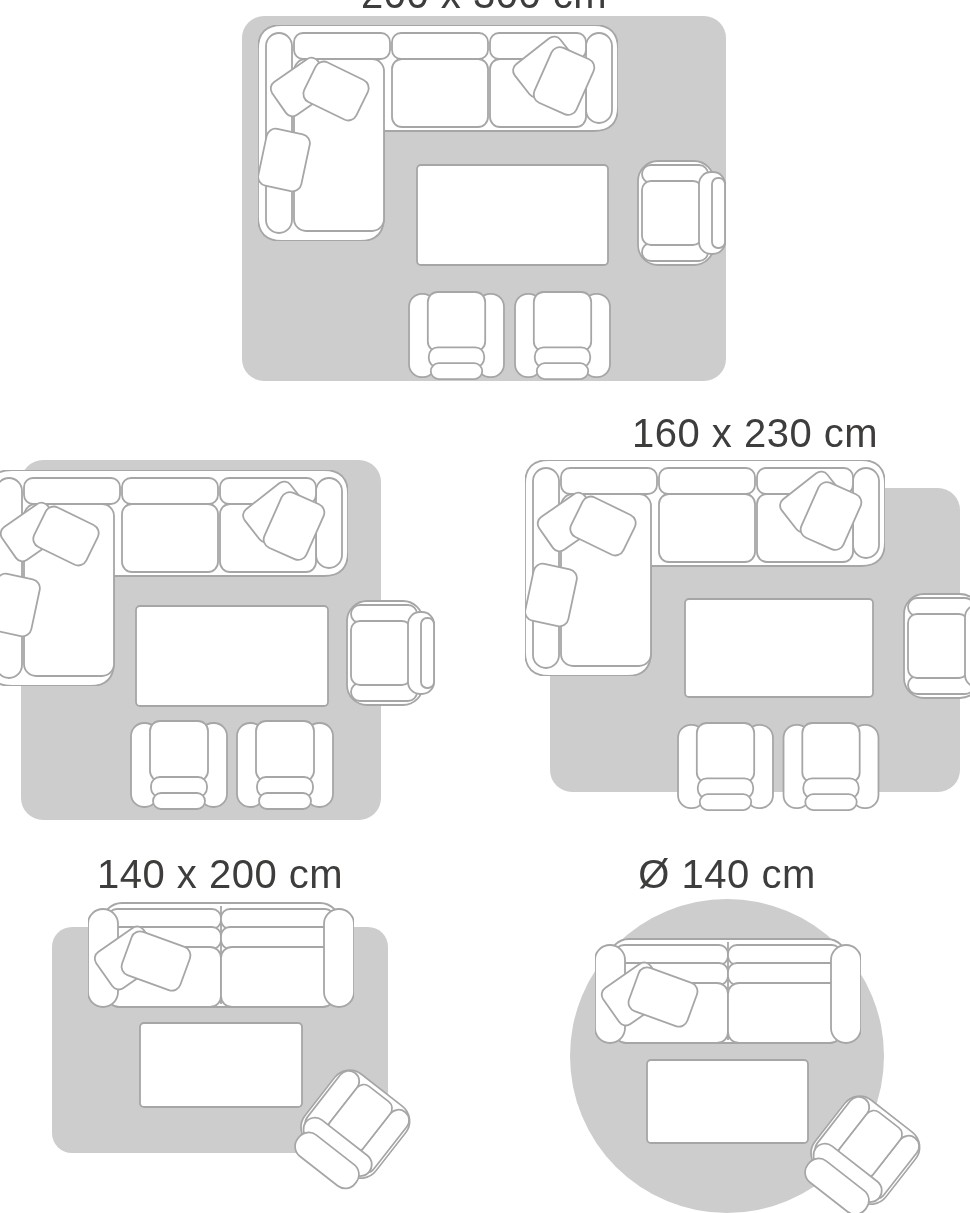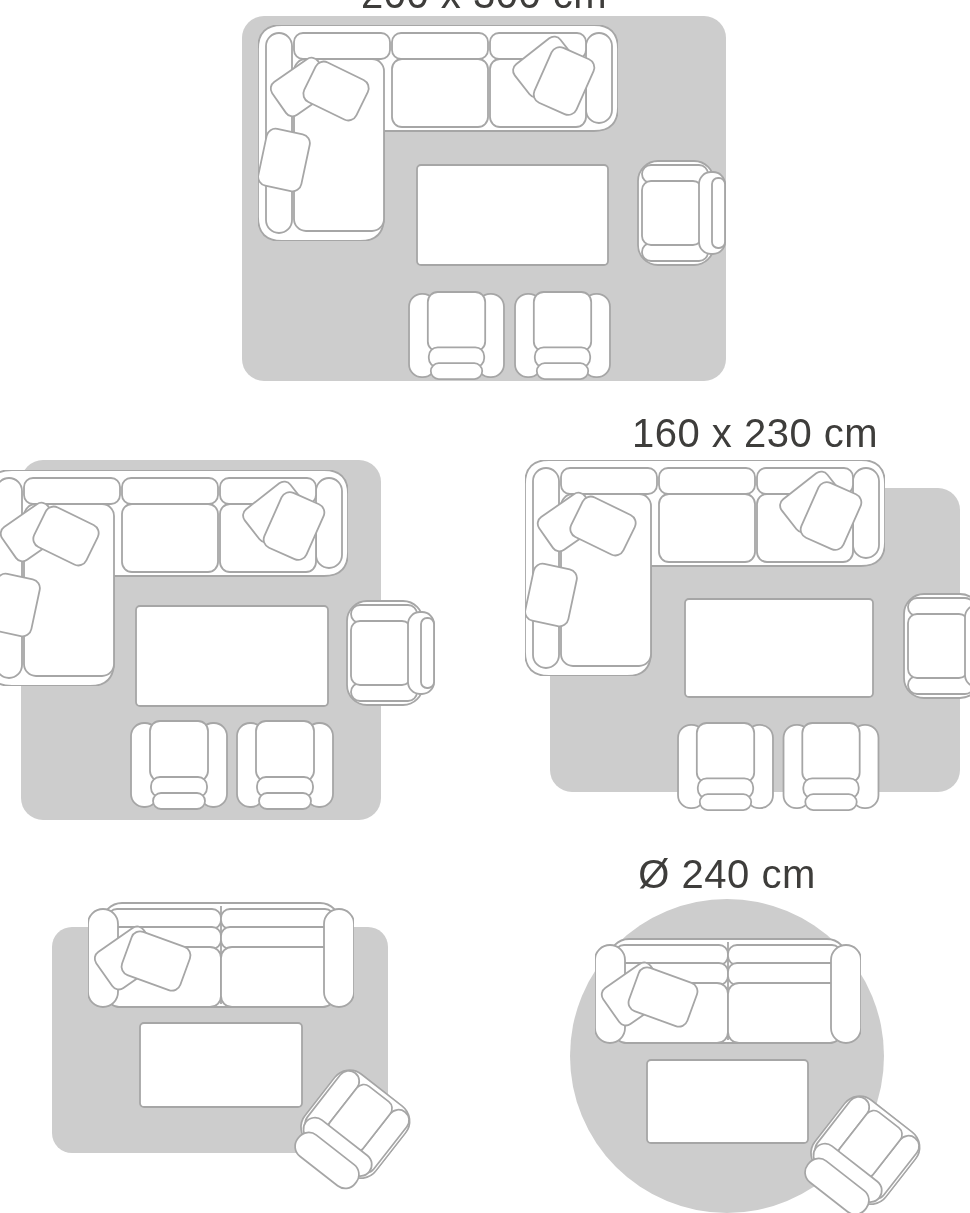--- a/index.html
+++ b/index.html
@@ -35,21 +35,22 @@
   .tbl{fill:var(--fill);stroke:var(--outline);stroke-width:1.8;}
   .seam{fill:none;stroke:var(--outline);stroke-width:1.8;}
 </style>
 </head>
 <body>
 
 <div class="stage">
 
   <h2 class="lbl l1">200 x 300 cm</h2>
   <h2 class="lbl l3">160 x 230 cm</h2>
-  <h2 class="lbl l5">Ø 240 cm</h2>
+  <h2 class="lbl l4">140 x 200 cm</h2>
+  <h2 class="lbl l5">Ø 140 cm</h2>
 
   <svg class="art" width="970" height="1213" viewBox="0 0 970 1213">
     <defs>
 
       <symbol id="corner-sofa" viewBox="0 0 360 216">
         <path class="pc" d="M24 0 H336 Q360 0 360 24 V82 Q360 106 336 106 H126 V192 Q126 216 102 216 H24 Q0 216 0 192 V24 Q0 0 24 0 Z"></path>
         <rect class="pc" x="8" y="8" width="26" height="200" rx="13"></rect>
         <rect class="pc" x="328" y="8" width="26" height="90" rx="13"></rect>
         <rect class="pc" x="36" y="8" width="96" height="26" rx="9"></rect>
         <rect class="pc" x="134" y="8" width="96" height="26" rx="9"></rect>

